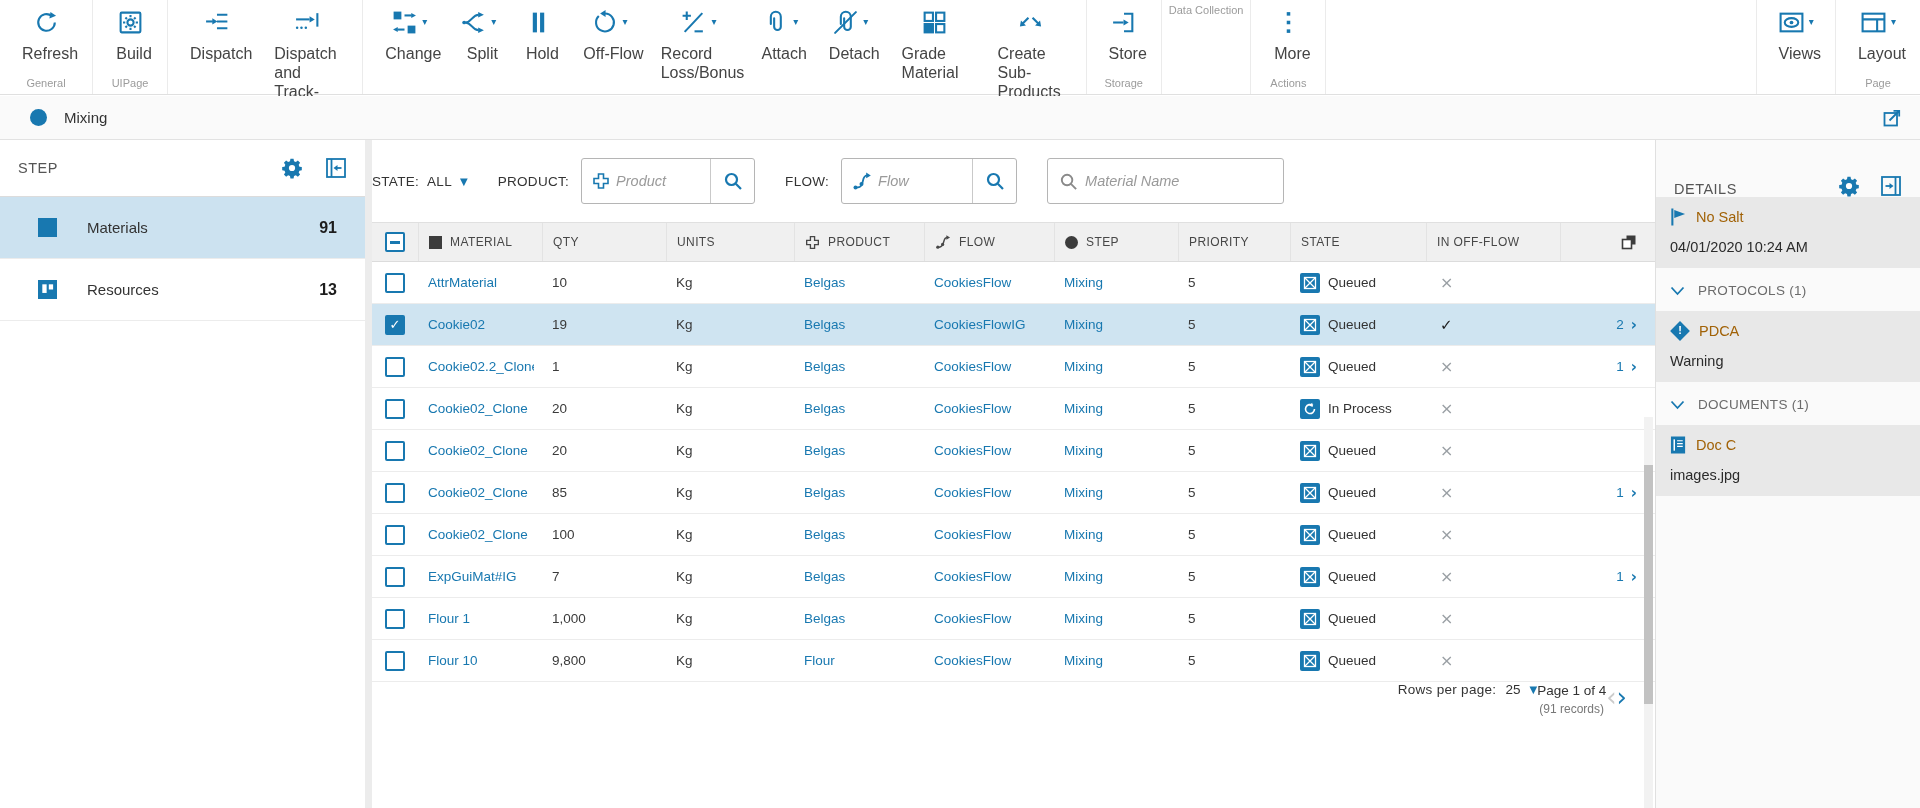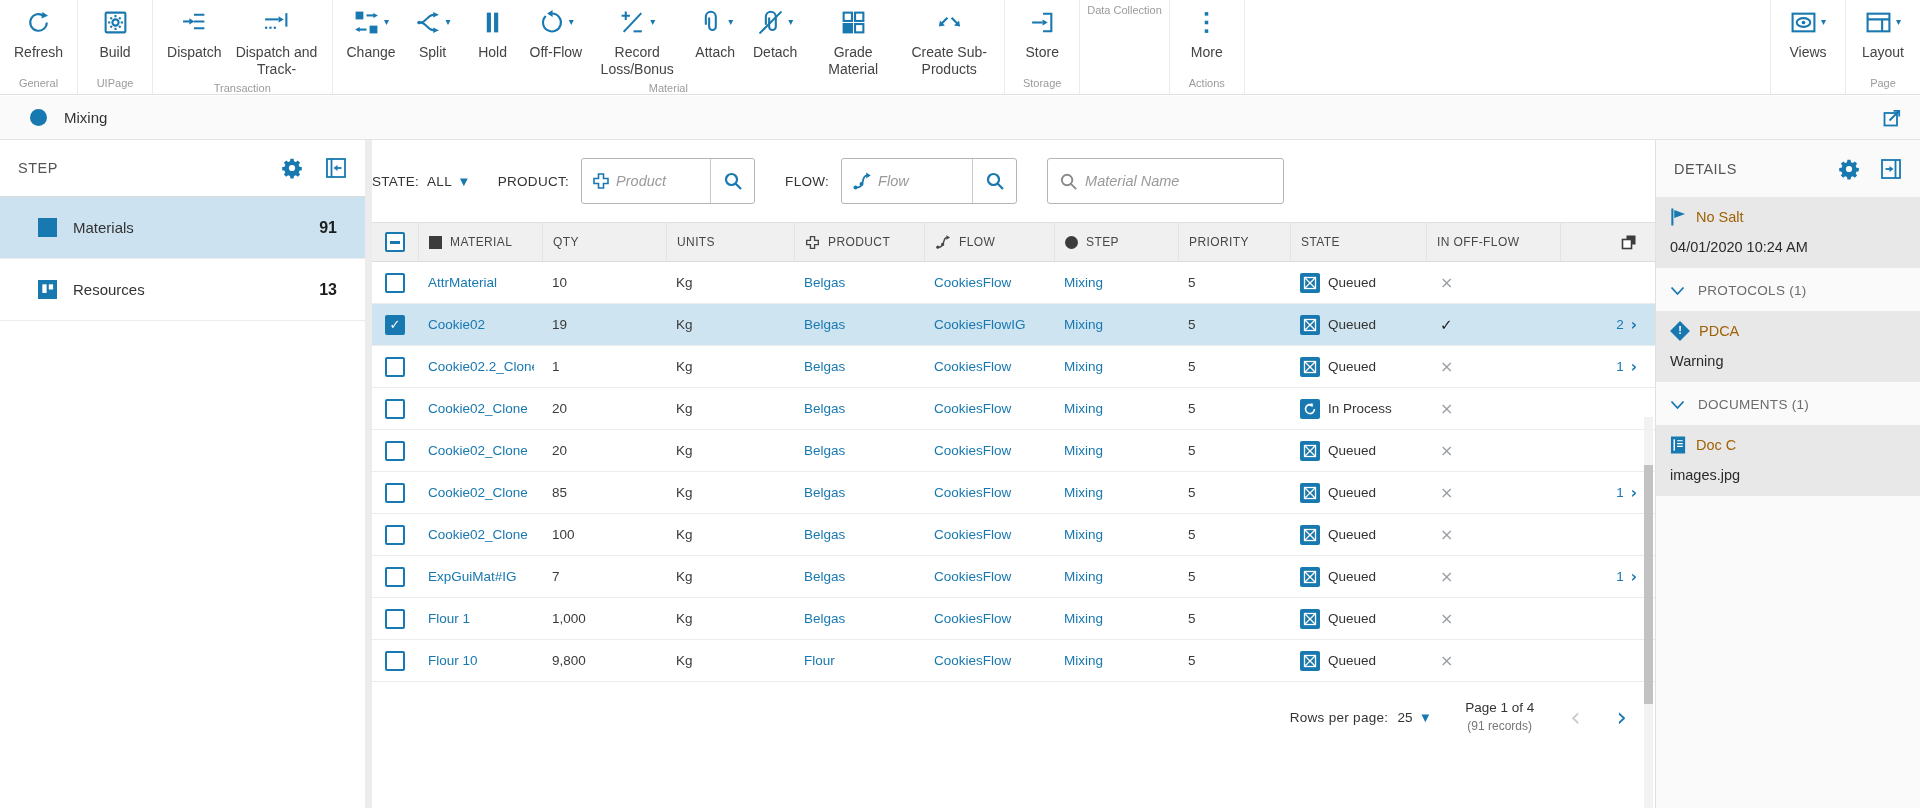--- a/index.html
+++ b/index.html
@@ -9,39 +9,39 @@
 
   
   .ribbon { position:absolute; left:0; top:0; width:100%; height:95px; display:flex; background:#fff; border-bottom:1px solid #e0e0e0; }
   .rgroup { display:flex; flex-direction:column; border-right:1px solid #ebebeb; padding:0 7px; }
   .rgroup.nosep { border-right:none; }
   .rbtns { display:flex; flex:1; }
   .rbtn { display:flex; flex-direction:column; align-items:center; padding:9px 7px 0; cursor:pointer; min-width:60px; max-width:96px; }
   .icrow { display:flex; align-items:flex-start; gap:4px; height:35px; }
   .ric { width:27px; height:27px; stroke:#1878b0; fill:none; stroke-width:2; }
   .caret { color:#1878b0; font-size:10px; line-height:26px; }
-  .rlabel { font-size:14px; color:#444; text-align:center; line-height:1.2; max-width:86px; }
+  .rlabel { font-size:16px; color:#444; line-height:1.2; max-width:86px;margin-left:8px; }
   .glabel { font-size:11px; color:#9b9b9b; text-align:center; padding:4px 0 5px; min-height:21px; }
   .rspacer { flex:1; border-right:none; }
 
   
   .crumb { position:absolute; top:96px; left:0; width:100%; height:44px; background:#fafafa; border-bottom:1px solid #e2e2e2; display:flex; align-items:center; }
   .crumb-dot { width:17px; height:17px; border-radius:50%; background:#1878b0; margin-left:30px; }
   .crumb-title { margin-left:17px; font-size:15px; color:#333; }
   .crumb-pop { margin-left:auto; margin-right:18px; cursor:pointer; display:flex; }
 
   
   .sidebar { position:absolute; left:0; top:140px; width:365px; bottom:0; background:#fff; }
   .sb-head { height:57px; display:flex; align-items:center; border-bottom:1px solid #dcdcdc; padding:0 18px; }
   .sb-title { font-size:14.5px; color:#555; letter-spacing:.5px; }
   .sb-actions { margin-left:auto; display:flex; align-items:center; gap:22px; }
   .sb-item { height:62px; display:flex; align-items:center; padding:0 28px 0 38px; border-bottom:1px solid #ececec; cursor:pointer; }
   .sb-item.sel { background:#cce2f0; }
   .sq { width:19px; height:19px; background:#1878b0; display:inline-block; }
-  .sb-label { margin-left:16px; font-size:15px; color:#333; }
+  .sb-label { margin-left:30px; font-size:15px; color:#333; }
   .sb-count { margin-left:auto; font-size:16px; color:#1d1d1d; font-weight:bold; }
   .gutter { position:absolute; left:365px; top:140px; width:7px; bottom:0; background:#ececec; }
 
   
   .main { position:absolute; left:372px; top:140px; width:1283px; bottom:0; background:#fff; }
   .filterbar { height:82px; display:flex; align-items:center; padding-right:16px; }
   .f-label { font-size:13.5px; color:#333; letter-spacing:.3px; }
   .f-state { display:flex; align-items:center; gap:8px; margin-right:30px; cursor:pointer; }
   .f-caret { color:#1878b0; font-size:10px; }
   .f-group { display:flex; align-items:center; gap:12px; margin-right:30px; }
@@ -80,32 +80,32 @@
   .st-label { color:#333; }
   .xmark { color:#9aa0a5; font-size:16px; padding-left:4px; }
   .ckmark { color:#1b1b1b; font-size:15px; font-weight:bold; padding-left:4px; }
   .chev { color:#1878b0; font-weight:bold; margin-left:7px; font-size:15px; }
   .dot13 { width:13px; height:13px; border-radius:50%; background:#3c3c3c; display:inline-block; }
   .sqh { width:13px; height:13px; background:#3c3c3c; display:inline-block; }
 
   .vscroll { position:absolute; right:2px; top:277px; width:9px; height:458px; background:#f2f2f2; }
   .vthumb { position:absolute; left:0; top:48px; width:9px; height:239px; background:#c2c2c2; cursor:pointer; }
 
-  .pagebar { height:70px; display:flex; align-items:center; justify-content:flex-end; gap:36px; padding-right:28px; }
+  .pagebar { height:70px; display:flex; align-items:flex-start; justify-content:flex-end; padding-right:28px; }
   .rpp { display:flex; align-items:center; gap:9px; cursor:pointer; }
   .rpp-val { color:#333; font-size:13.5px; }
   .pg-info { text-align:center; line-height:1.4; }
   .pg-line1 { font-size:13.5px; color:#333; }
   .pg-line2 { font-size:12px; color:#777; }
   .pg-prev { color:#cbcbcb; font-size:26px; cursor:default; }
   .pg-next { color:#1878b0; font-size:26px; cursor:pointer; }
 
   
   .details { position:absolute; left:1655px; top:140px; right:0; bottom:0; background:#fafafa; border-left:1px solid #e0e0e0; }
-  .dt-head { height:57px; display:flex; align-items:center; padding:0 18px; }
+  .dt-head { height:57px; display:flex; align-items:flex-end; padding:0 18px; }
   .dt-title { font-size:14.5px; color:#555; letter-spacing:.5px; }
   .dt-actions { margin-left:auto; display:flex; align-items:center; gap:20px; }
   .dt-sect { padding:15px 0 13px 14px; display:flex; align-items:center; gap:13px; cursor:pointer; }
   .dt-sect-label { font-size:13.5px; color:#6b6b6b; letter-spacing:.3px; }
   .dt-item { background:#e8e8e8; padding:10px 14px 13px; }
   .dt-item-top { display:flex; align-items:center; gap:9px; }
   .dt-link { color:#a16207; font-size:14.5px; cursor:pointer; }
   .dt-sub { font-size:14.5px; color:#2b2b2b; margin-top:12px; }
   .dmd-wrap { position:relative; width:20px; height:20px; display:inline-block; flex:none; }
   .dmd { position:absolute; left:3px; top:3px; right:3px; bottom:3px; background:#1878b0; transform:rotate(45deg); }

